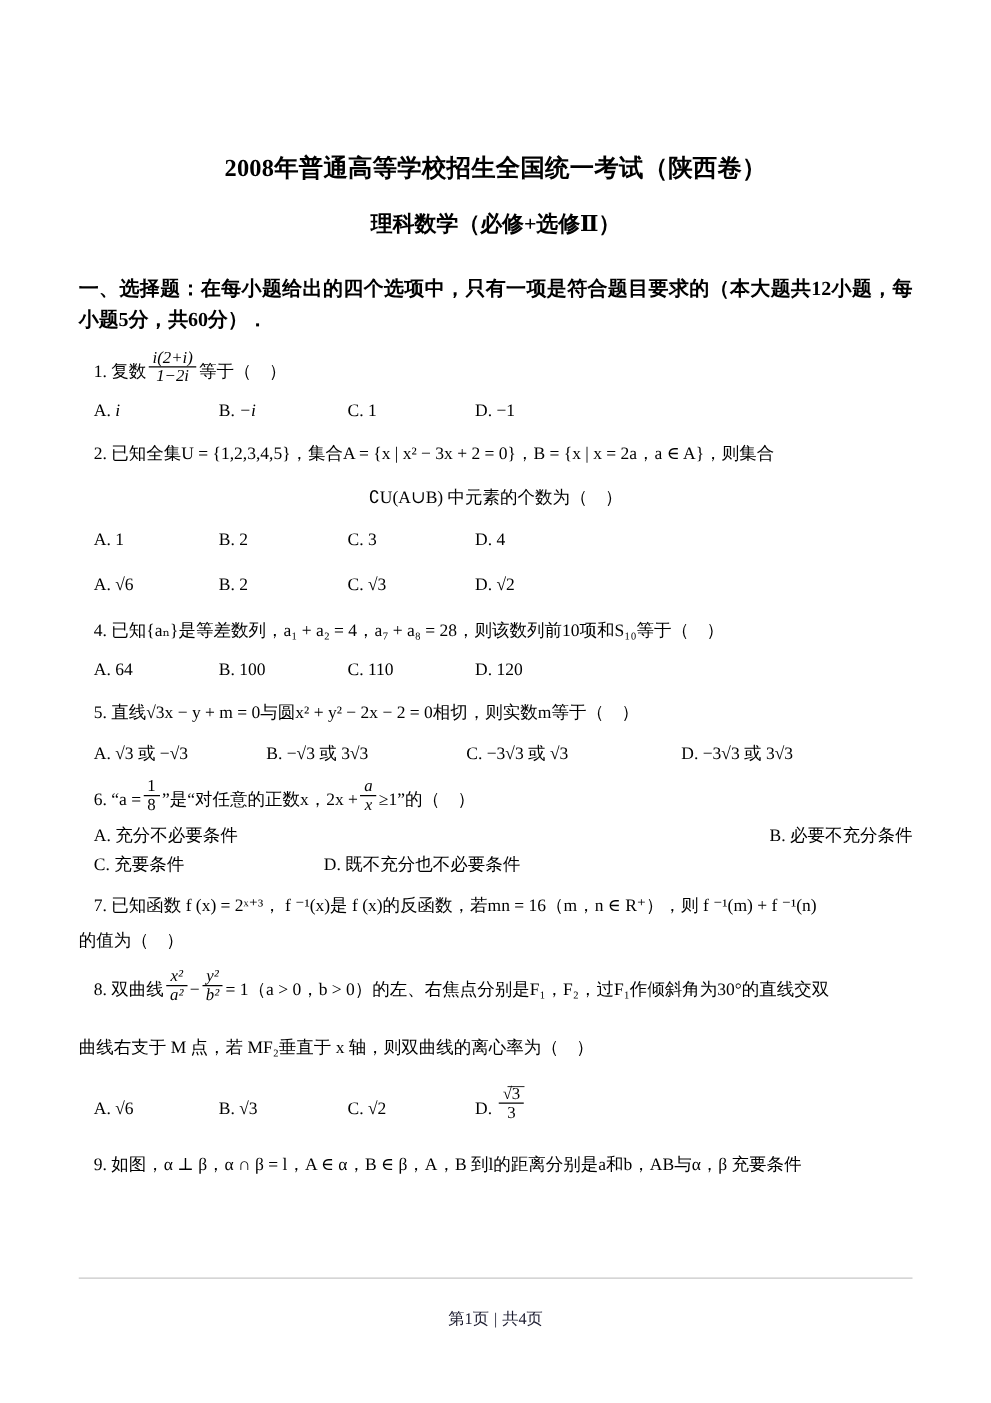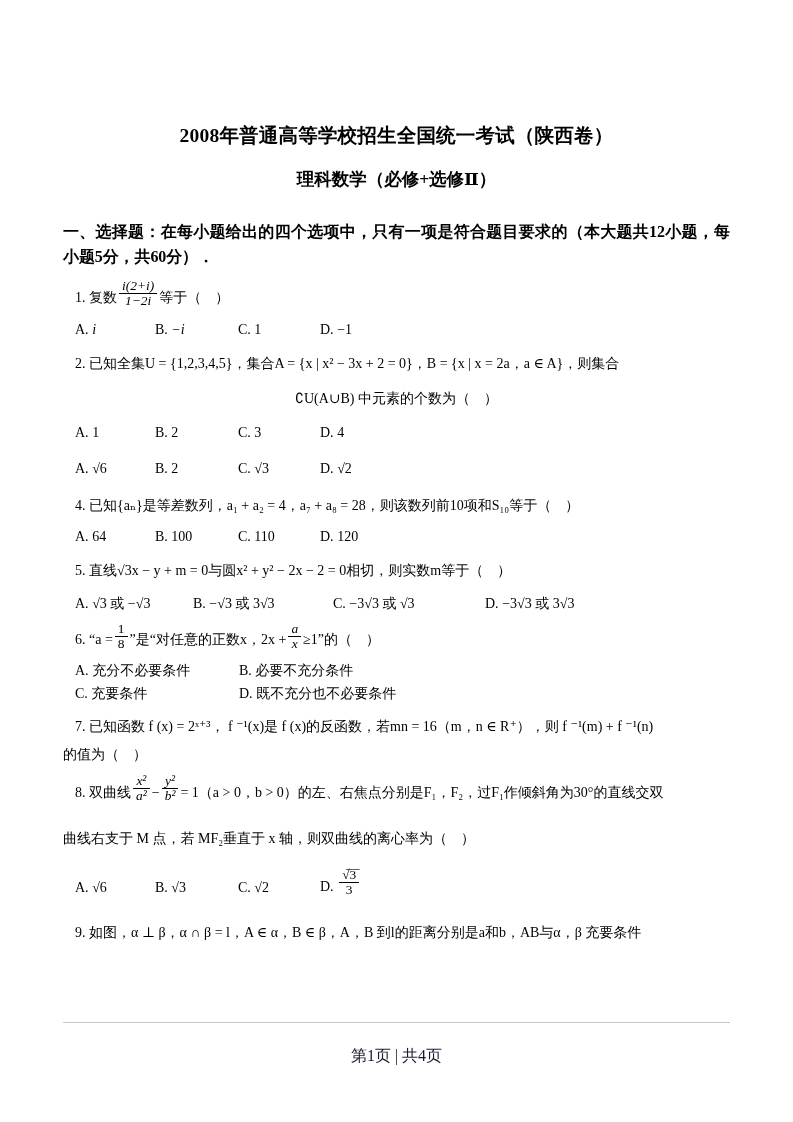--- a/index.html
+++ b/index.html
@@ -60,20 +60,21 @@
     line-height: 1.5;
     position: relative;
   }
   .q-stem {
     padding-left: 12px;
     text-indent: 0;
   }
   .opts {
     padding-left: 12px;
     display: flex;
+    gap: 20px;
   }
   .opt {
     display: inline-block;
     white-space: nowrap;
   }
 
   
   .mi { font-style: italic; font-family: "Liberation Serif", serif; }
   .mn { font-style: normal; }
   .mtxt { font-style: normal; }
@@ -100,21 +101,21 @@
     top: 1022px;
     border-top: 1px solid #c8c8c8;
     height: 0;
   }
   .footer {
     position: absolute;
     left: 0;
     right: 0;
     top: 1046px;
     text-align: center;
-    font-size: 16px;
+    font-size: 13px;
     color: #1a1a2e;
     font-family: "Liberation Serif", serif;
   }
   .footer .sep { padding: 0 4px; }
 </style>
 </head>
 <body>
 
 <div class="page">
 
@@ -194,21 +195,21 @@
     <div class="q-stem" style="line-height:1.95;">
       <span class="mn">6.</span>
       <span>“a =</span><span class="frac">
           <span class="num mn">1</span>
           <span class="den mn">8</span>
         </span><span>”是“对任意的正数x，2x +</span><span class="frac">
           <span class="num mi">a</span>
           <span class="den mi">x</span>
         </span><span>≥1”的（　）</span>
     </div>
-    <div class="opts" style="margin-top:4px;">
+    <div class="opts" style="margin-top:4px;justify-content:space-between;">
       <span class="opt" style="width:164px;"><span>A.</span> <span>充分不必要条件</span></span>
       <span class="opt"><span>B.</span> <span>必要不充分条件</span></span>
     </div>
     <div class="opts" style="margin-top:2px;">
       <span class="opt" style="width:164px;"><span>C.</span> <span>充要条件</span></span>
       <span class="opt"><span>D.</span> <span>既不充分也不必要条件</span></span>
     </div>
   </div>
 
   <div class="q" style="margin-top:12px;">

